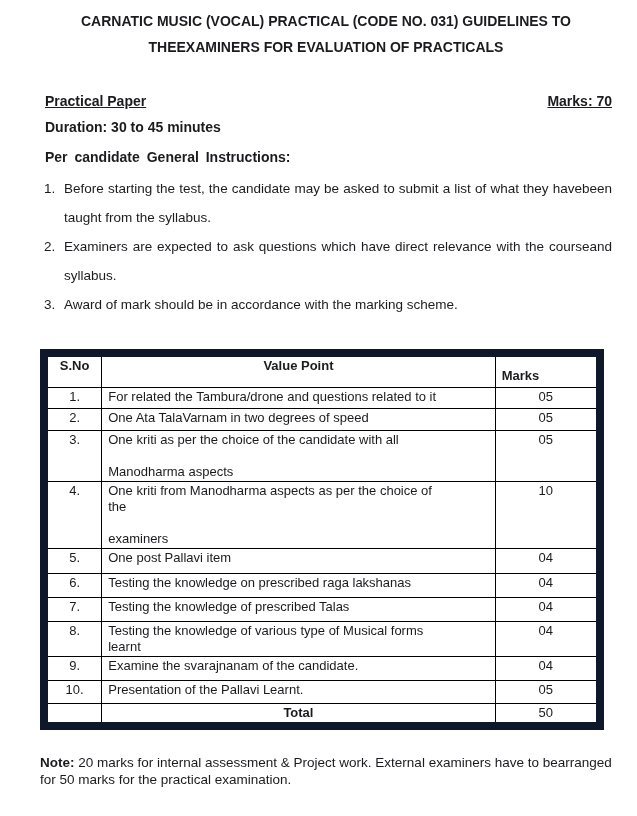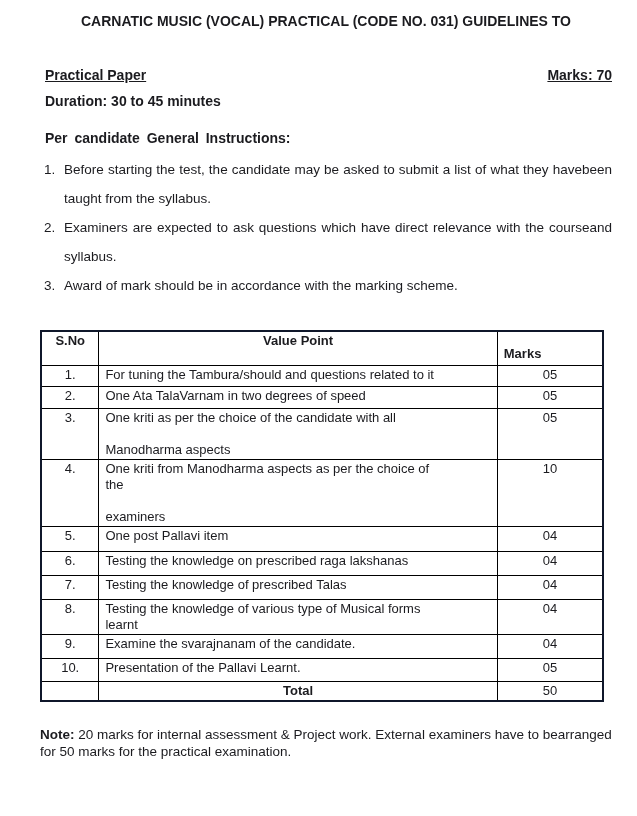--- a/index.html
+++ b/index.html
@@ -16,36 +16,36 @@
   .title-block { text-align: center; font-weight: bold; font-size: 14px; line-height: 26px; }
 
   .meta-row {
     display: flex; justify-content: space-between;
     font-weight: bold; font-size: 14px; line-height: 26px;
     margin-top: 28px; padding-left: 5px; text-decoration: underline;
   }
   .duration-line { font-weight: bold; font-size: 14px; line-height: 26px; padding-left: 5px; }
 
   .instr-heading {
-    font-weight: bold; font-size: 14px; margin-top: 16px;
+    font-weight: bold; font-size: 14px; margin-top: 9px;
     padding-left: 5px; word-spacing: 3px;
   }
 
   ol.instr-list {
     margin: 9px 0 0 0; padding-left: 19px;
     font-size: 13.5px; line-height: 29px;
   }
   ol.instr-list li { padding-left: 5px; text-align: justify; }
 
   table.marks-table {
     border-collapse: collapse;
     width: 564px;
     margin-top: 30px;
     font-size: 13px;
-    border: 2px solid #0f172a;
+    border: 8px solid #0f172a;
   }
   .marks-table th, .marks-table td {
     border: 1px solid #000;
     vertical-align: top;
     padding: 1px 6px 1px 6px;
     line-height: 16px;
   }
   .col-sno   { width: 58px; }
   .col-value { width: 400px; }
   .col-marks { width: 106px; }
@@ -68,20 +68,21 @@
   }
   .note b { font-weight: bold; margin-top: 15px; }
 </style>
 </head>
 <body>
 
 <div class="page">
 
   <div class="title-block">
     <div>CARNATIC MUSIC (VOCAL) PRACTICAL (CODE NO. 031) GUIDELINES TO</div>
+    <div>THEEXAMINERS FOR EVALUATION OF PRACTICALS</div>
   </div>
 
   <div class="meta-row">
     <span>Practical Paper</span>
     <span>Marks: 70</span>
   </div>
   <div class="duration-line">Duration: 30 to 45 minutes</div>
 
   <div class="instr-heading">Per candidate General Instructions:</div>
 
@@ -98,21 +99,21 @@
         <col class="col-marks">
     </colgroup>
     <tbody>
         <tr style="height:34px">
       <th class="h-sno">S.No</th>
       <th class="h-value">Value Point</th>
       <th class="h-marks">Marks</th>
     </tr>
     <tr style="height:21px">
       <td class="c-sno">1.</td>
-      <td class="c-value">For tuning the Tambura/should and questions related to it</td>
+      <td class="c-value">For related the Tambura/drone and questions related to it</td>
       <td class="c-marks">05</td>
     </tr>
     <tr style="height:22px">
       <td class="c-sno">2.</td>
       <td class="c-value">One Ata TalaVarnam in two degrees of speed</td>
       <td class="c-marks">05</td>
     </tr>
     <tr style="height:50px">
       <td class="c-sno">3.</td>
       <td class="c-value">One kriti as per the choice of the candidate with all

